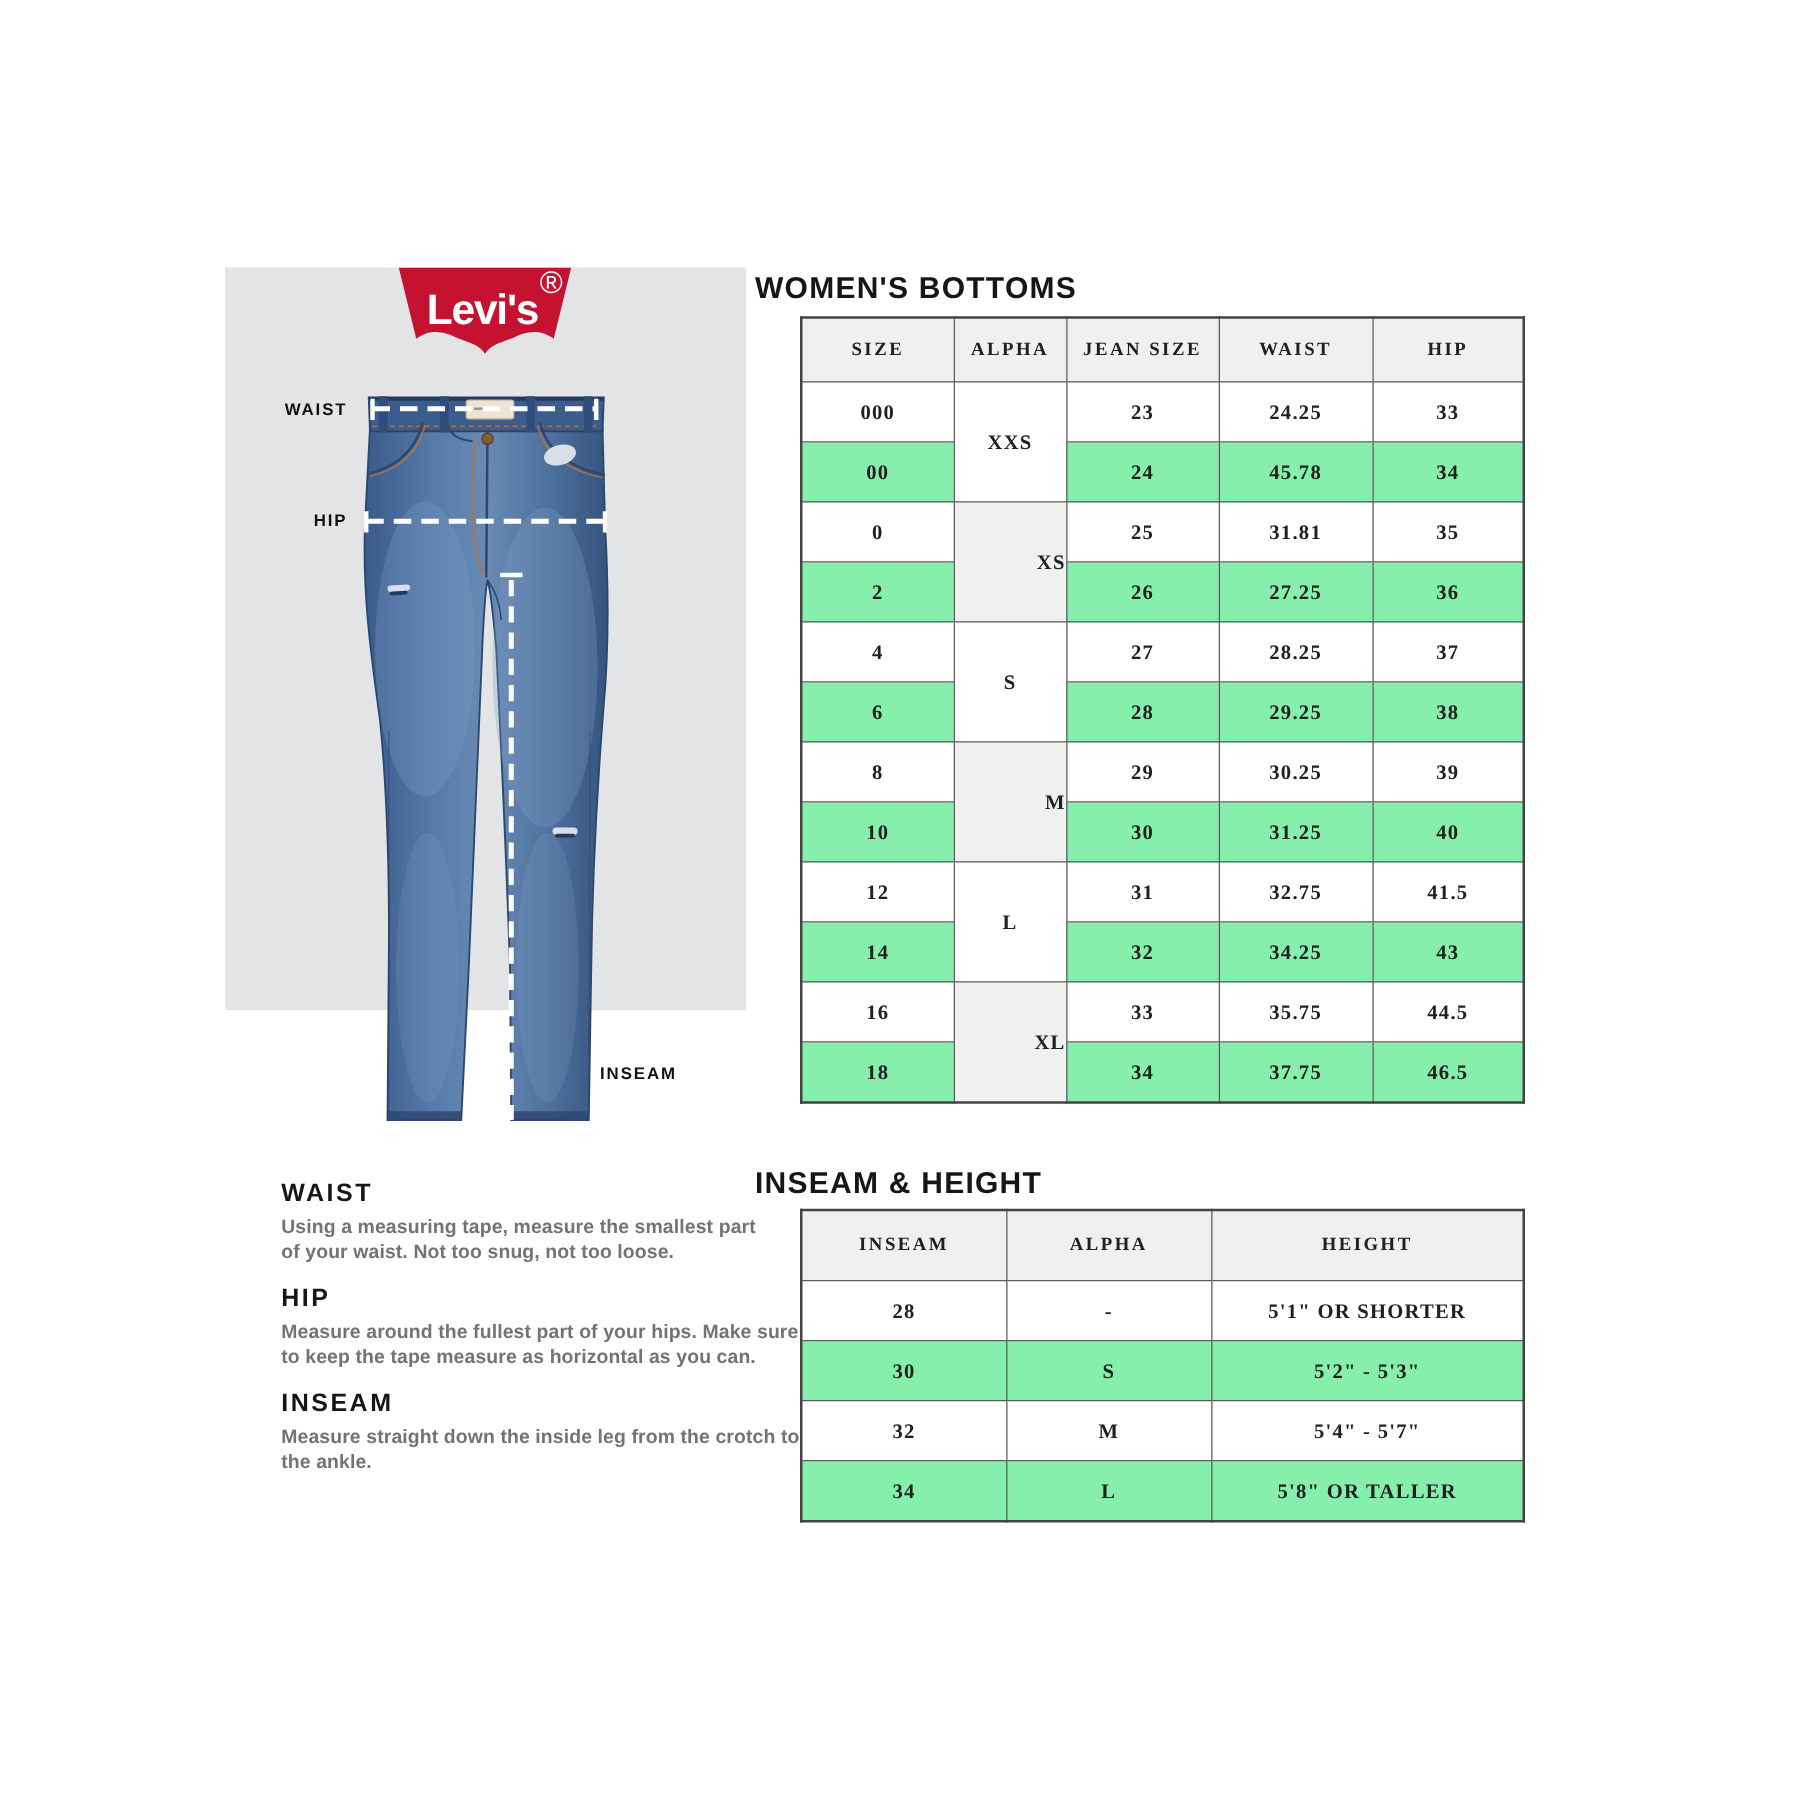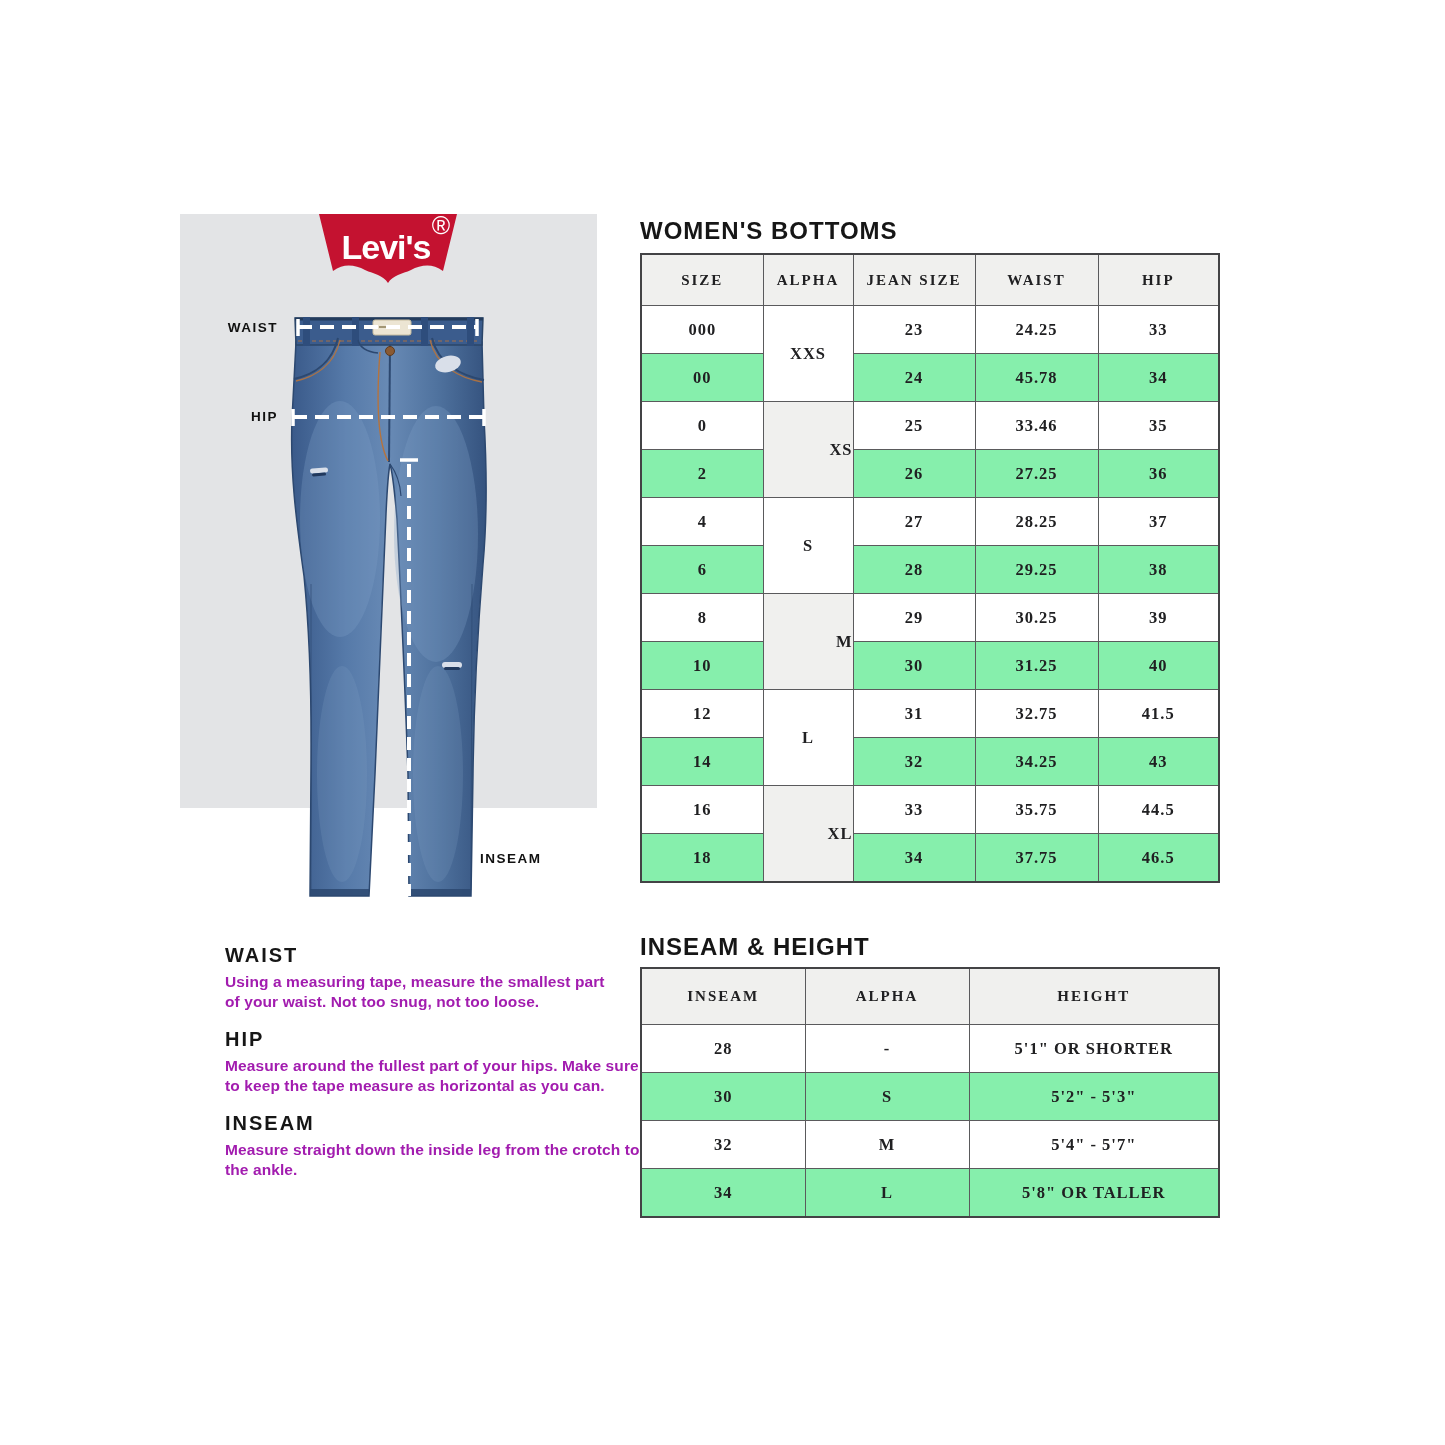--- a/index.html
+++ b/index.html
@@ -27,26 +27,26 @@
 
   
   .defs { position:absolute; left:225px; top:944px; width:400px; }
   .def  { margin:0 0 16px 0; }
   .def h3 {
     margin:0 0 5px 0; font-size:20px; font-weight:bold; letter-spacing:2px;
     color:#161616;
   }
   .def .line {
     font-size:15.5px; line-height:20px; font-weight:bold; letter-spacing:0.1px;
-    color:#a21caf; white-space:nowrap;
+    color:#737373; white-space:nowrap;
   }
 
   
   .section-title {
-    position:absolute; left:640px; margin:0; font-size:24px; font-weight:bold;
+    position:absolute; left:604px; margin:0; font-size:24px; font-weight:bold;
     letter-spacing:1px; color:#161616; white-space:nowrap;
   }
   #bottoms-title { top:217px; }
   #inseam-title  { top:933px; }
 
   table {
     position:absolute; left:640px; border-collapse:collapse; table-layout:fixed;
     border:2px solid #434345;
     font-family:Liberation Serif, serif;
   }
@@ -203,21 +203,21 @@
     <td>00</td>
     <td>24</td>
     <td>45.78</td>
     <td>34</td>
   </tr>
 
   <tr>
     <td>0</td>
     <td rowspan="2" class="alpha-shade">XS</td>
     <td>25</td>
-    <td>33.46</td>
+    <td>31.81</td>
     <td>35</td>
   </tr>
   <tr class="shade">
     <td>2</td>
     <td>26</td>
     <td>27.25</td>
     <td>36</td>
   </tr>
 
   <tr>

